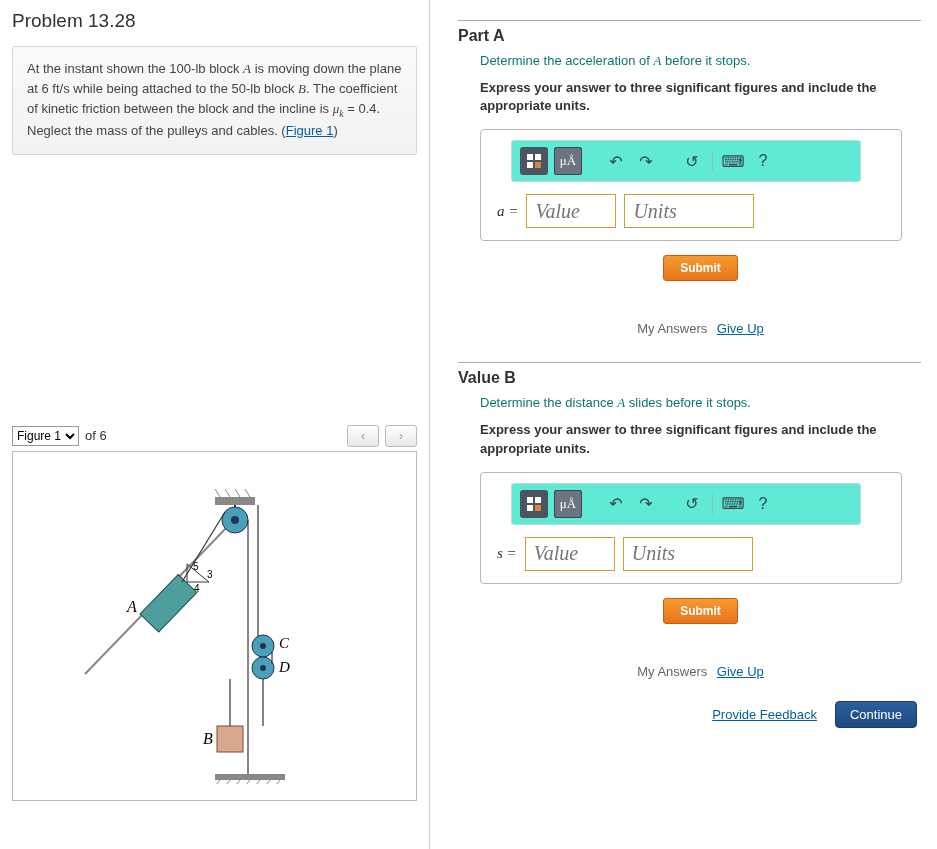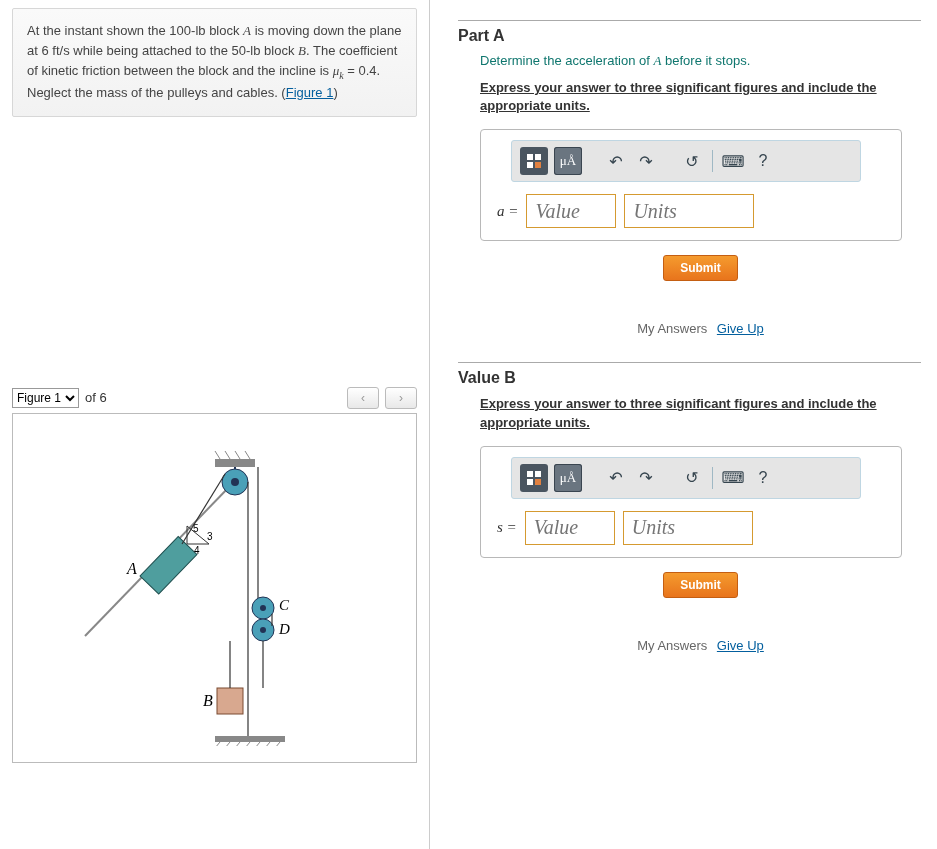--- a/index.html
+++ b/index.html
@@ -78,31 +78,31 @@
     align-items:flex-start;
     justify-content:center;
     padding-top:12px;
     box-sizing:border-box;
     overflow:hidden;
   }
   .part-rule { border:none; border-top:1px solid #aaa; margin:20px 0 6px 0;}
   .part-title { font-size: 16px; font-weight: bold; color:#333; margin: 4px 0 8px 0; }
   .part-desc { margin: 6px 0 10px 22px; color:#0f766e; }
   .part-desc .ital { font-style: italic; font-family:'Times New Roman',serif;}
-  .bold-instr { font-weight: bold; margin: 6px 0 14px 22px; color:#333; line-height:1.4;text-decoration:underline;}
+  .bold-instr { font-weight: bold; margin: 6px 0 14px 22px; color:#333; line-height:1.4;}
   .answer-box {
     border: 1px solid #b8b8b8;
     border-radius: 4px;
     margin-left: 22px;
     width: 400px;
     padding: 10px 10px 12px 10px;
     background:#fff;
   }
   .toolbar {
-    background: #e5e5e5;
+    background: #5eead4;
     border-radius: 3px;
     padding: 6px 8px;
     display:flex;
     align-items:center;
     gap:6px;
     margin-bottom:12px;
     border:1px solid #bfd6e2;
     width:350px;
     box-sizing:border-box;
     margin-left:20px;
@@ -166,20 +166,21 @@
     font-size:13px;
     cursor:pointer;
   }
 </style>
 </head>
 <body>
 
 <div class="page">
 
   <div class="left-pane">
+    <div class="problem-title">Problem 13.28</div>
     <div class="problem-box">
       <span>At the instant shown the 100-<span class="unit">lb</span> block <span class="ital">A</span> is moving down the plane at 6 <span class="unit">ft/s</span> while being attached to the 50-<span class="unit">lb</span> block <span class="ital">B</span>. The coefficient of kinetic friction between the block and the incline is <span class="ital">μ</span><span class="sub ital">k</span> = 0.4. Neglect the mass of the pulleys and cables. (</span><a class="fig-link">Figure 1</a><span>)</span>
     </div>
 
     <div class="figure-bar">
       <select>
         <option>Figure 1</option>
       </select>
       <span>of 6</span>
       <div style="flex:1"></div>
@@ -284,20 +285,21 @@
     <div class="submit-row">
       <button class="submit-btn">Submit</button>
       <span class="answer-links">
         <span>My Answers</span>
         <a>Give Up</a>
       </span>
     </div>
 
     <hr class="part-rule" style="margin-top:26px;">
     <div class="part-title">Value B</div>
+    <div class="part-desc">Determine the distance <span class="ital">A</span> slides before it stops.</div>
     <div class="bold-instr">Express your answer to three significant figures and include the appropriate units.</div>
 
     <div class="answer-box">
       <div class="toolbar">
         <div class="tool-btn">
           <svg width="16" height="16">
               <rect x="1" y="1" width="6" height="6" fill="#fff"></rect>
               <rect x="9" y="1" width="6" height="6" fill="#fff"></rect>
               <rect x="1" y="9" width="6" height="6" fill="#fff"></rect>
               <rect x="9" y="9" width="6" height="6" fill="#e08040"></rect>
@@ -320,14 +322,18 @@
       </div>
     </div>
     <div class="submit-row">
       <button class="submit-btn">Submit</button>
       <span class="answer-links">
         <span>My Answers</span>
         <a>Give Up</a>
       </span>
     </div>
 
+    <div class="bottom-row">
+      <a class="provide-link">Provide Feedback</a>
+      <button class="continue-btn">Continue</button>
+    </div>
   </div>
 </div>
 
 </body></html>

